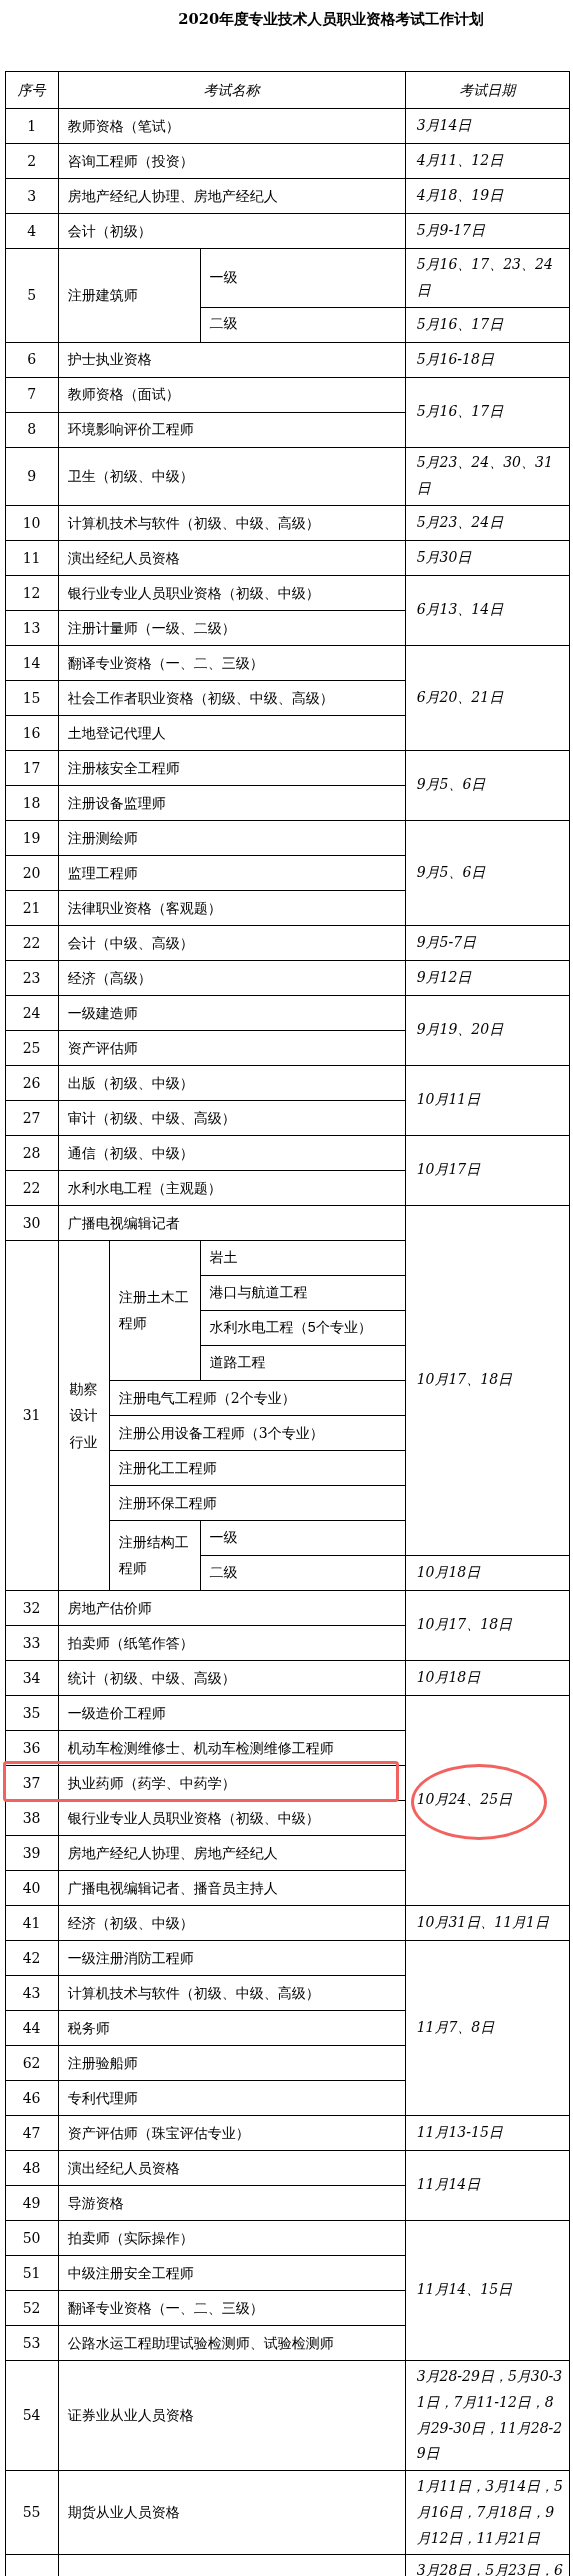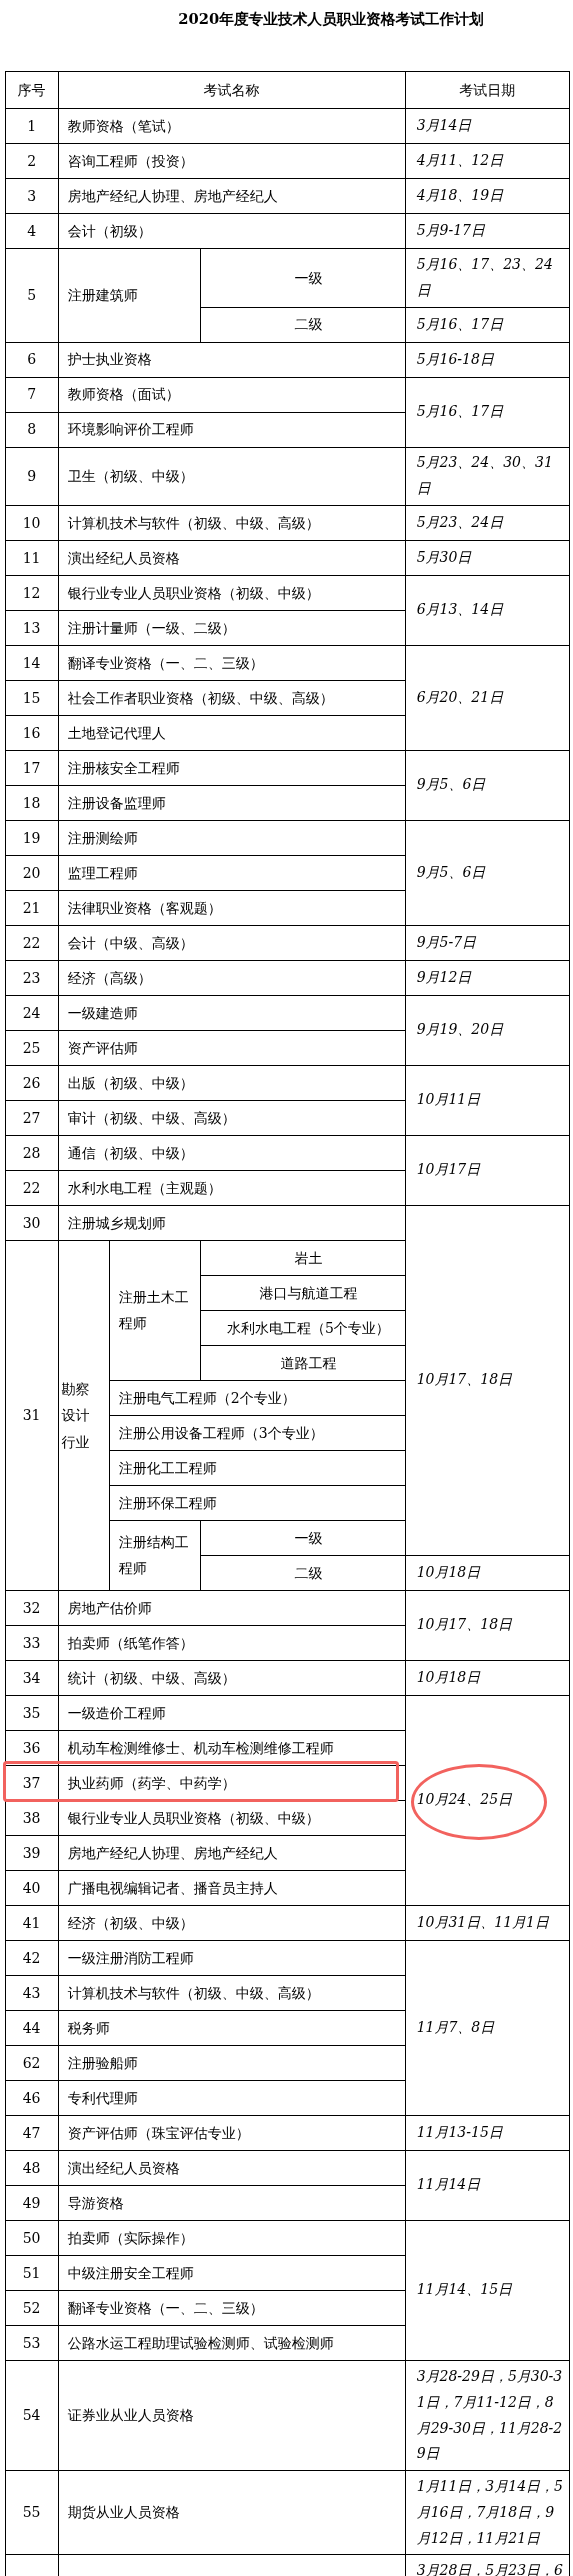--- a/index.html
+++ b/index.html
@@ -34,27 +34,27 @@
   .exam th,.exam td{
     border:0.9px solid #000;
     font-size:14px;
     font-weight:normal;
     line-height:1.9;
     vertical-align:middle;
     padding:1.8px 7.4px;
     box-sizing:border-box;
     word-break:break-all;
   }
-  .exam thead tr{height:37px;}
+  .exam thead tr{height:37px;font-style:italic;}
   .exam tbody tr{height:35px;}
   .exam th{text-align:center;padding:1.8px 1.8px;}
   td.seq{text-align:center;padding:1.8px 1.8px;}
   td.name{text-align:left;padding-left:9.2px;}
-  td.sub{text-align:center;padding-left:19px;}
-  td.cat{text-align:left;white-space:pre-line;padding:1.8px 2.8px;line-height:1.9;}
+  td.sub{text-align:left;padding-left:9px;font-family:Liberation Mono, monospace;}
+  td.cat{text-align:center;white-space:pre-line;padding:1.8px 2.8px;line-height:1.9;}
   td.date{text-align:left;padding:2.8px 5.5px 2.8px 11px;line-height:1.85;font-style:italic;}
   .red-box{
     position:absolute;
     border:3.7px solid #f2625e;
     border-radius:3.7px;
     pointer-events:none;
     box-sizing:border-box;
     z-index:5;
   }
   .red-ellipse{
@@ -224,21 +224,21 @@
             <td class="seq">28</td>
             <td class="name" colspan="3">通信（初级、中级）</td>
             <td class="date" rowspan="2">10月17日</td>
           </tr>
           <tr>
             <td class="seq">22</td>
             <td class="name" colspan="3">水利水电工程（主观题）</td>
           </tr>
           <tr>
             <td class="seq">30</td>
-            <td class="name" colspan="3">注册城乡规划师</td>
+            <td class="name" colspan="3">广播电视编辑记者</td>
             <td class="date" rowspan="10">10月17、18日</td>
           </tr>
           <tr>
             <td class="seq" rowspan="10">31</td>
             <td class="cat" rowspan="10">勘察
 设计
 行业</td>
             <td class="name" rowspan="4">注册土木工程师</td>
             <td class="sub">岩土</td>
           </tr>

